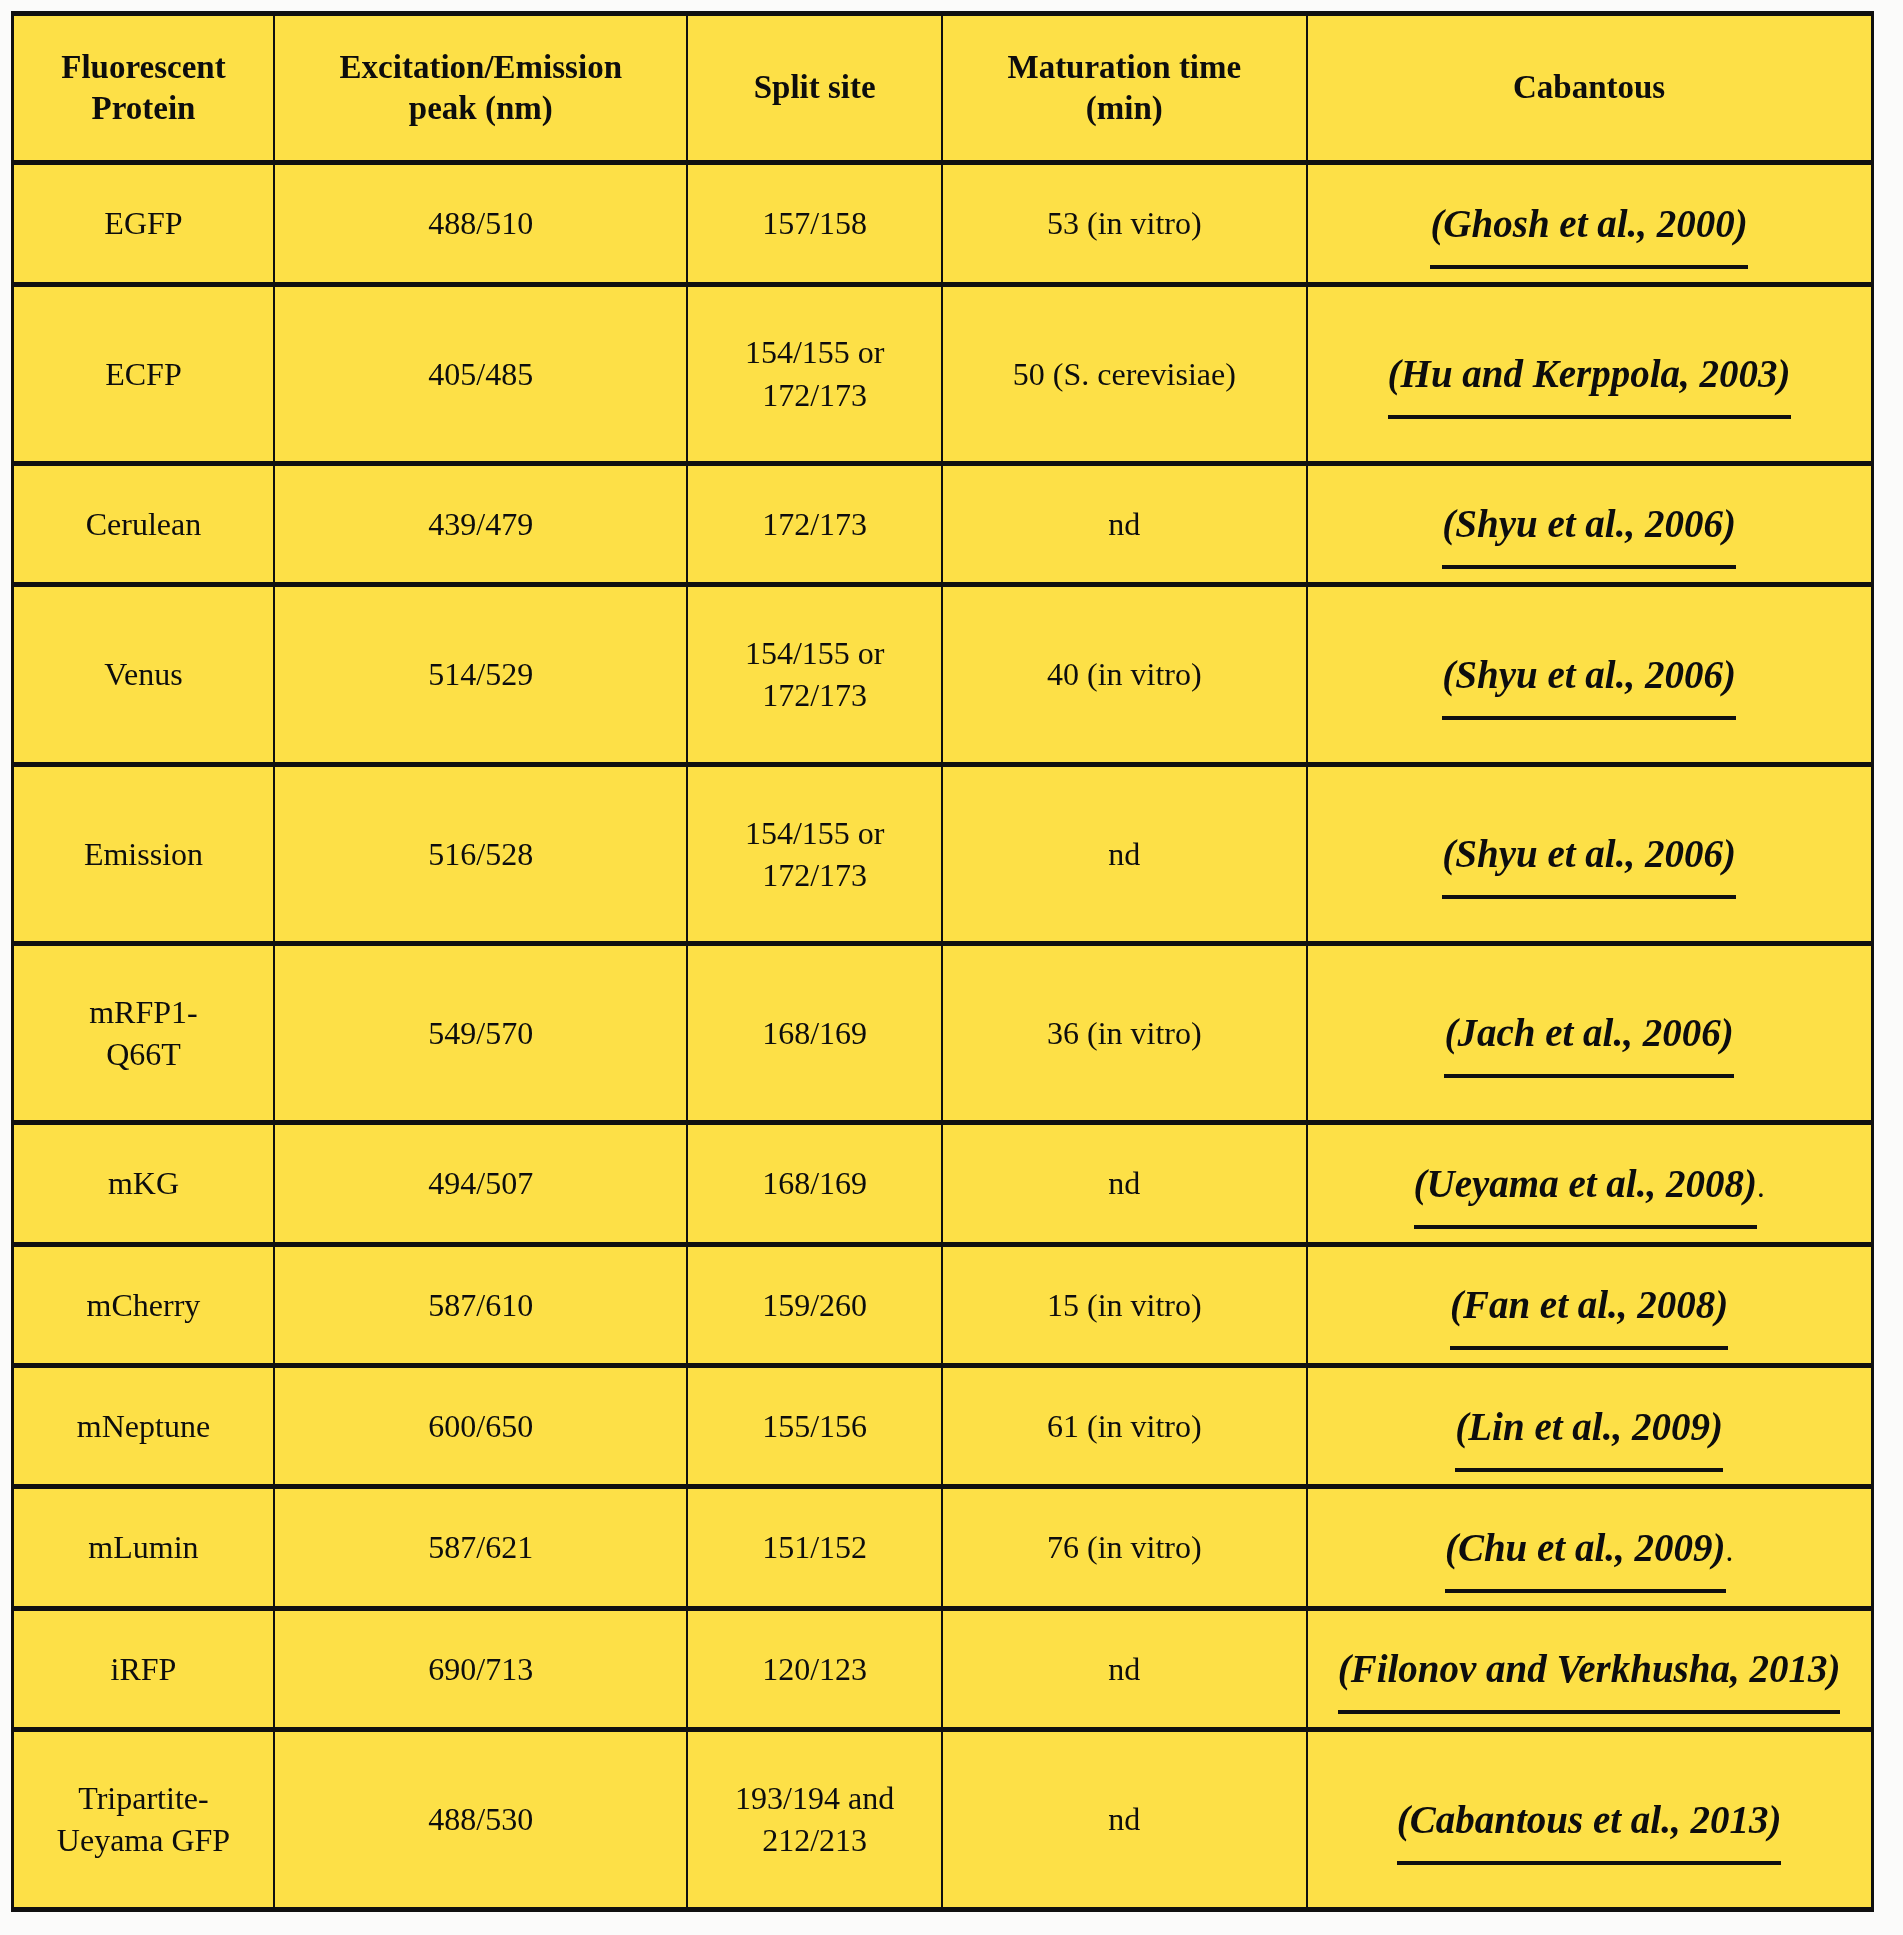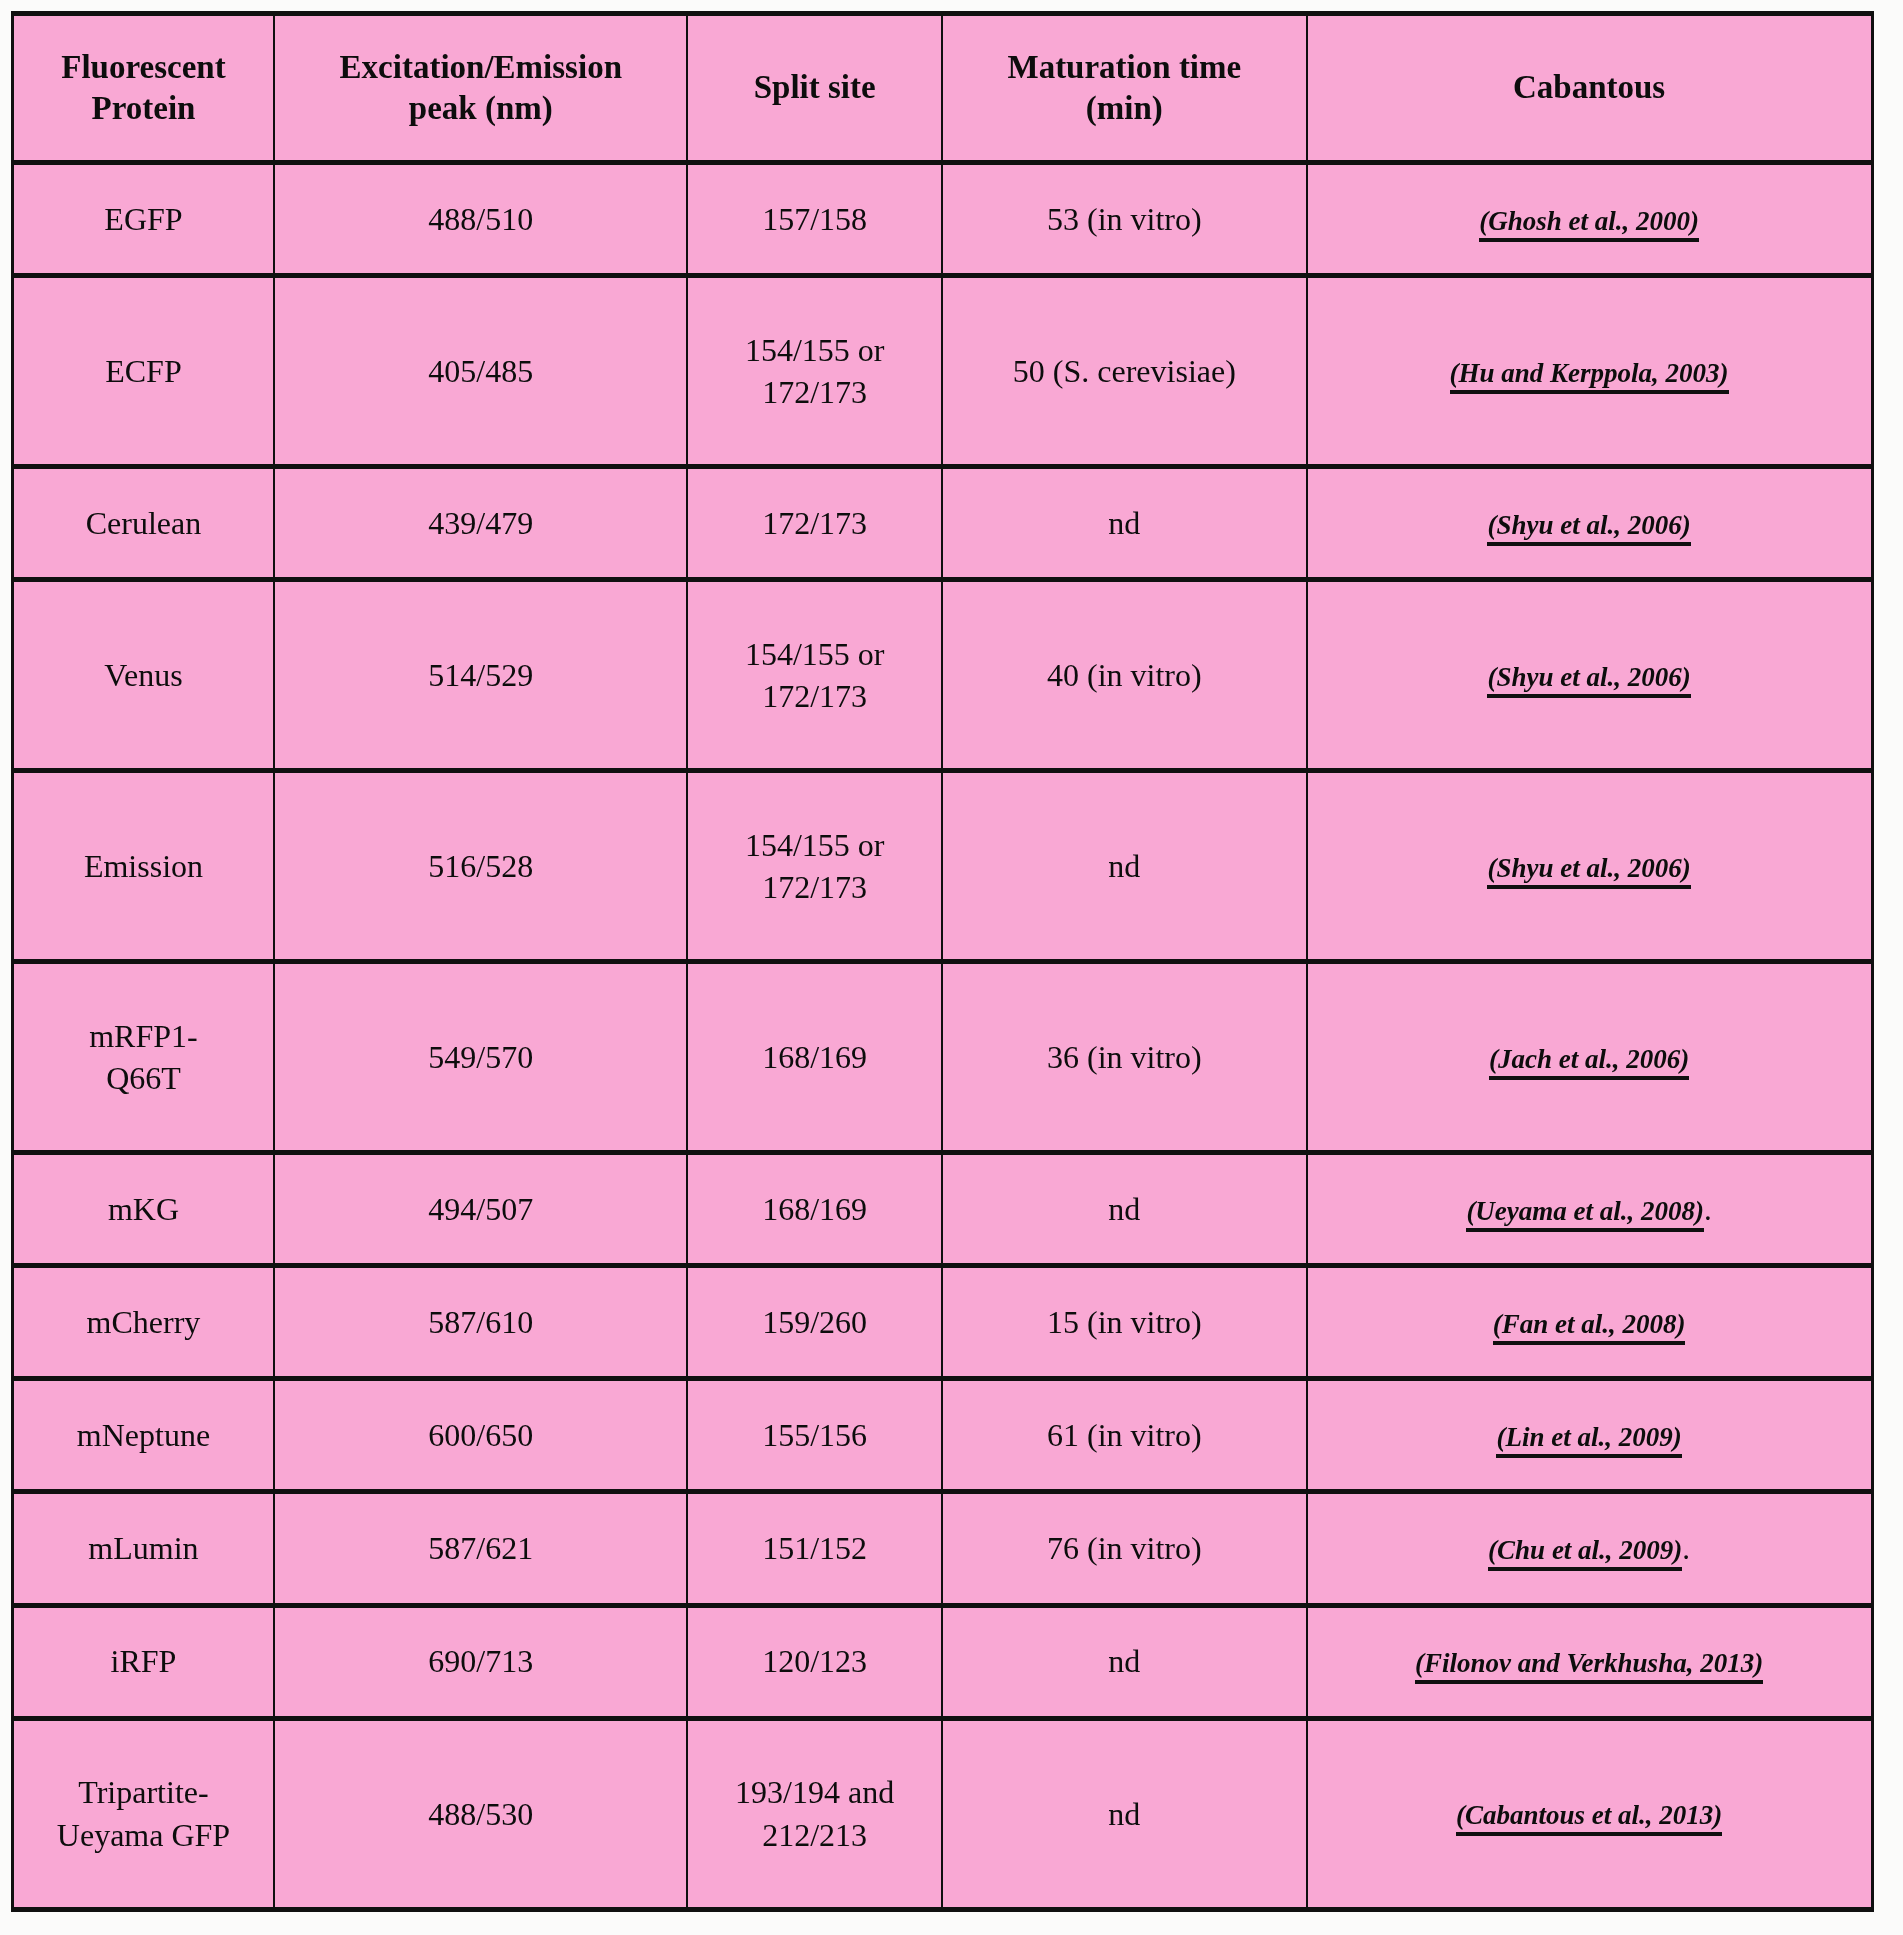--- a/index.html
+++ b/index.html
@@ -13,21 +13,21 @@
     width: 1903px;
     height: 1936px;
     overflow: hidden;
   }
   table.fp-table {
     border-collapse: collapse;
     table-layout: fixed;
     width: 1863px;
     height: 1901px;
     margin: 10.6px 0 0 10.6px;
-    background: #f9a8d4;
+    background: #fde047;
     border: 3.7px solid #101010;
   }
   th, td {
     border-left: 2.6px solid #101010;
     border-right: 2.6px solid #101010;
     border-top: 5.3px solid #101010;
     border-bottom: 5.3px solid #101010;
     text-align: center;
     vertical-align: middle;
     padding: 6.3px 11.6px;
@@ -40,24 +40,24 @@
     line-height: 1.25;
     height: 132px;
   }
   tbody td {
     font-size: 32px;
     line-height: 1.32;
   }
   .ref-link {
     font-style: italic;
     font-weight: bold;
-    font-size: 27px;
+    font-size: 39px;
     color: #0d0d0d;
     border-bottom: 4.8px solid #101010;
-    padding-bottom: 2px;
+    padding-bottom: 20px;
     cursor: pointer;
   }
   .ref-suffix {
     font-size: 31px;
   }
 </style>
 </head>
 <body>
 
 <table class="fp-table">

